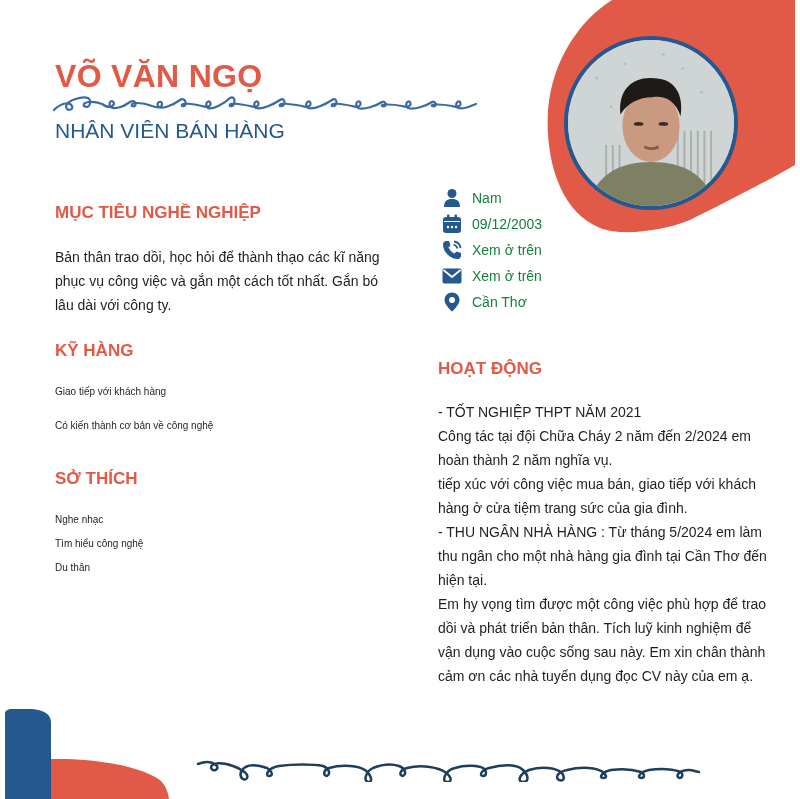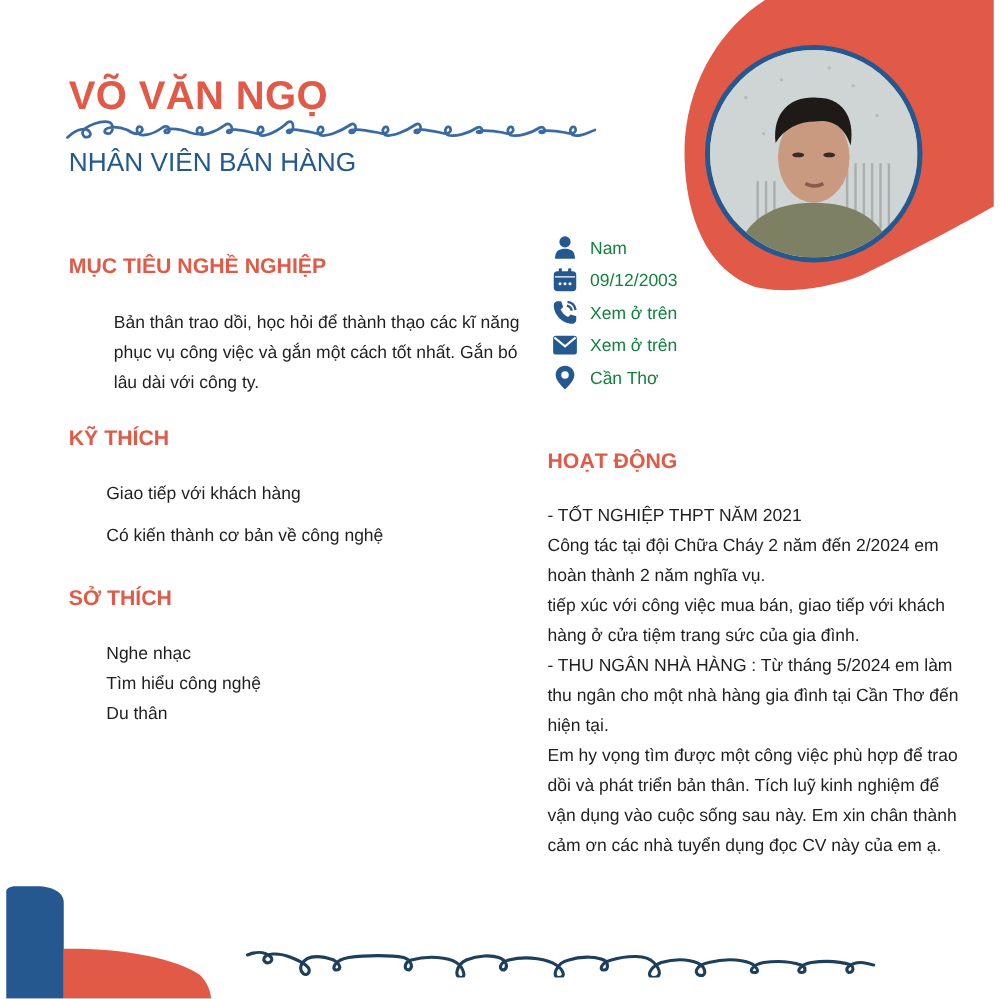--- a/index.html
+++ b/index.html
@@ -23,21 +23,21 @@
   .job-title {
     position: absolute; left: 55px; top: 119px; font-size: 21px; color: #24588f;
   }
 
   .section-title {
     position: absolute; font-size: 17px; font-weight: bold; color: #e05a47;
   }
   .para {
     position: absolute; font-size: 14px; line-height: 24px; color: #1f1f1f;
   }
-  .item { position: absolute; font-size: 14px; color: #1f1f1f; margin-left: 30px; }
+  .item { position: absolute; font-size: 10px; color: #1f1f1f; }
 
   .info-row { position: absolute; left: 442px; height: 22px; display: flex; align-items: center; }
   .info-row .ic { width: 20px; height: 20px; display: flex; align-items: center; justify-content: center; }
   .info-row .txt { margin-left: 10px; font-size: 14px; color: #15803d; }
 
   .activity { position: absolute; left: 438px; top: 400px; width: 340px; font-size: 14px; line-height: 24px; }
   .activity div { white-space: pre-wrap; }
 
   .deco-bl { position: absolute; left: 0; top: 700px; width: 180px; height: 99px; }
   .wave-bottom { position: absolute; left: 193px; top: 748px; width: 508px; height: 34px; }
@@ -132,27 +132,27 @@
   <span class="ic">
     <svg width="16" height="20" viewBox="0 0 16 20">
         <path d="M8,0.5 C12.2,0.5 15.5,3.8 15.5,8 C15.5,13 8,19.5 8,19.5 C8,19.5 0.5,13 0.5,8 C0.5,3.8 3.8,0.5 8,0.5 Z" fill="#24588f"></path>
         <circle cx="8" cy="8" r="3" fill="#fff"></circle>
       </svg>
   </span>
   <span class="txt">Cần Thơ</span>
 </div>
 
 <div class="section-title" style="left:55px; top:203px;">MỤC TIÊU NGHỀ NGHIỆP</div>
-<div class="para" style="left:55px; top:245px; width:350px;margin-left:36px;">
+<div class="para" style="left:55px; top:245px; width:350px;">
   <div>Bản thân trao dồi, học hỏi để thành thạo các kĩ năng</div>
   <div>phục vụ công việc và gắn một cách tốt nhất. Gắn bó</div>
   <div>lâu dài với công ty.</div>
 </div>
 
-<div class="section-title" style="left:55px; top:341px;">KỸ THÍCH</div>
+<div class="section-title" style="left:55px; top:341px;">KỸ HÀNG</div>
 <div class="item" style="left:55px; top:386px;">Giao tiếp với khách hàng</div>
 <div class="item" style="left:55px; top:420px;">Có kiến thành cơ bản về công nghệ</div>
 
 <div class="section-title" style="left:55px; top:469px;">SỞ THÍCH</div>
 <div class="item" style="left:55px; top:514px;">Nghe nhạc</div>
 <div class="item" style="left:55px; top:538px;">Tìm hiểu công nghệ</div>
 <div class="item" style="left:55px; top:562px;">Du thân</div>
 
 <div class="section-title" style="left:438px; top:359px;">HOẠT ĐỘNG</div>
 <div class="activity">

